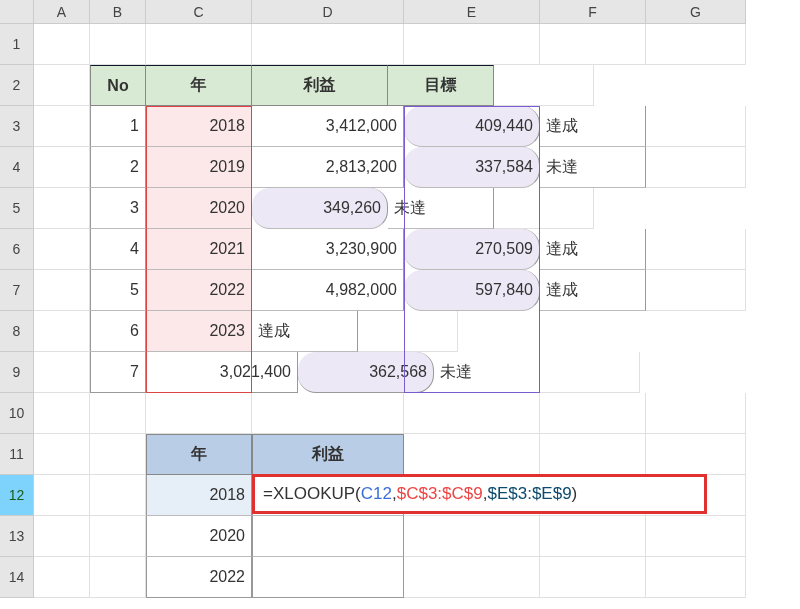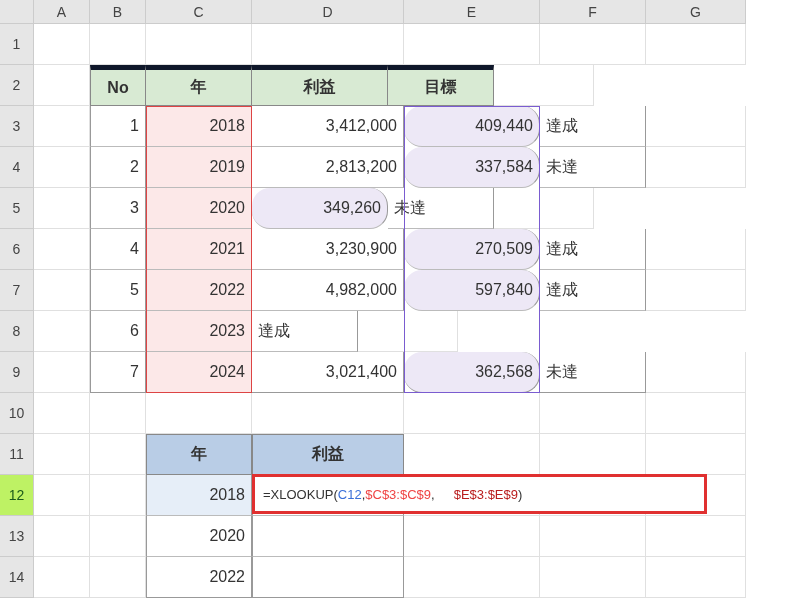--- a/index.html
+++ b/index.html
@@ -42,21 +42,21 @@
     border-right: 1px solid #ccc;
     border-bottom: 1px solid #ccc;
     display: flex;
     align-items: center;
     justify-content: center;
     font-size: 14px;
     color: #444;
     height: 41px;
   }
   .rh.active {
-    background: #bef264;
+    background: #7dd3fc;
     color: #1a5a1a;
   }
   .grid {
     position: absolute;
     top: 24px; left: 34px;
   }
   .row {
     display: flex;
     height: 41px;
   }
@@ -79,21 +79,21 @@
   .wF { width: 106px; }
   .wG { width: 100px; }
 
   .num { justify-content: flex-end; }
   .lft { justify-content: flex-start; }
 
   .hdr-green {
     background: #d8ead3;
     font-weight: bold;
     justify-content: center;
-    border-top: 5px solid #0f172a;
+    border-top: 1px solid #0f172a;
     border-bottom: 1px solid #888;
     border-right: 1px solid #888;
   }
   .hdr-green.first { border-left: 1px solid #888; }
 
   .tbl-b {
     border-right: 1px solid #999;
     border-bottom: 1px solid #bbb;
   }
   .tbl-b.first { border-left: 1px solid #999; }
@@ -129,29 +129,29 @@
   }
 
   
   .formula-box {
     position: absolute;
     border: 3px solid #e03030;
     background: #fff;
     display: flex;
     align-items: center;
     padding: 12px 8px;
-    font-size: 13px;
+    font-size: 17px;
     color: #333;
     white-space: nowrap;
     height: 40px;
   }
   .formula-box .func { color: #333; }
   .formula-box .argC12 { color: #3a6fd8; }
   .formula-box .argR1 { color: #ef4444; }
-  .formula-box .argR2 { color: #b91c1c; margin-left: 19px; }
+  .formula-box .argR2 { color: #0c4a6e; }
   .formula-box .paren { color: #333; }
 
 </style>
 </head>
 <body>
 
 <div class="sheet">
 
   <div class="colheaders">
     <div class="ch corner" style="width:34px"></div>
@@ -249,21 +249,20 @@
     <div class="row">
       <div class="cell wA"></div>
       <div class="cell wB tbl-b first num">6</div>
       <div class="cell wC tbl-b num year-cell">2023</div>
       <div class="cell wF tbl-b lft">達成</div>
       <div class="cell wG"></div>
     </div>
     <div class="row">
       <div class="cell wA"></div>
       <div class="cell wB tbl-b first lastrow num">7</div>
-      <div class="cell wC tbl-b lastrow num year-cell">2024</div>
       <div class="cell wD tbl-b lastrow num">3,021,400</div>
       <div class="cell wE tbl-b lastrow num profit-cell">362,568</div>
       <div class="cell wF tbl-b lastrow lft">未達</div>
       <div class="cell wG"></div>
     </div>
 
     <div class="row">
       <div class="cell wA"></div>
       <div class="cell wB"></div>
       <div class="cell wC"></div>

